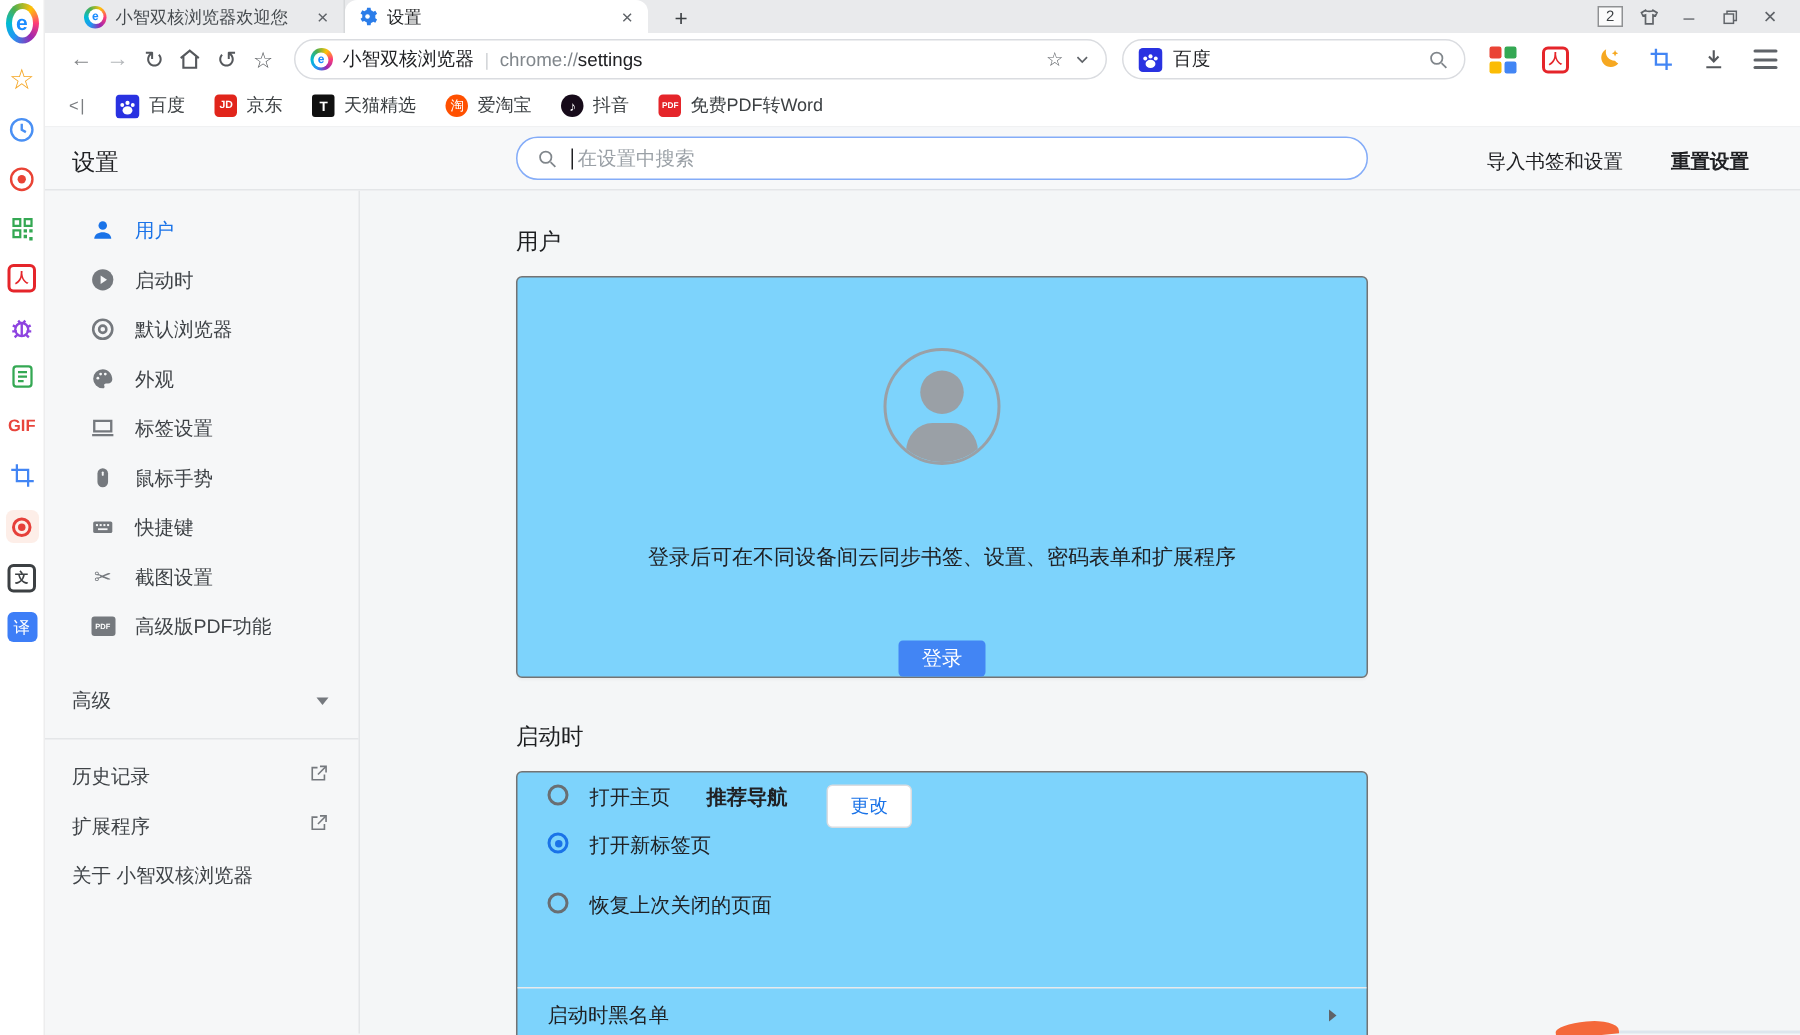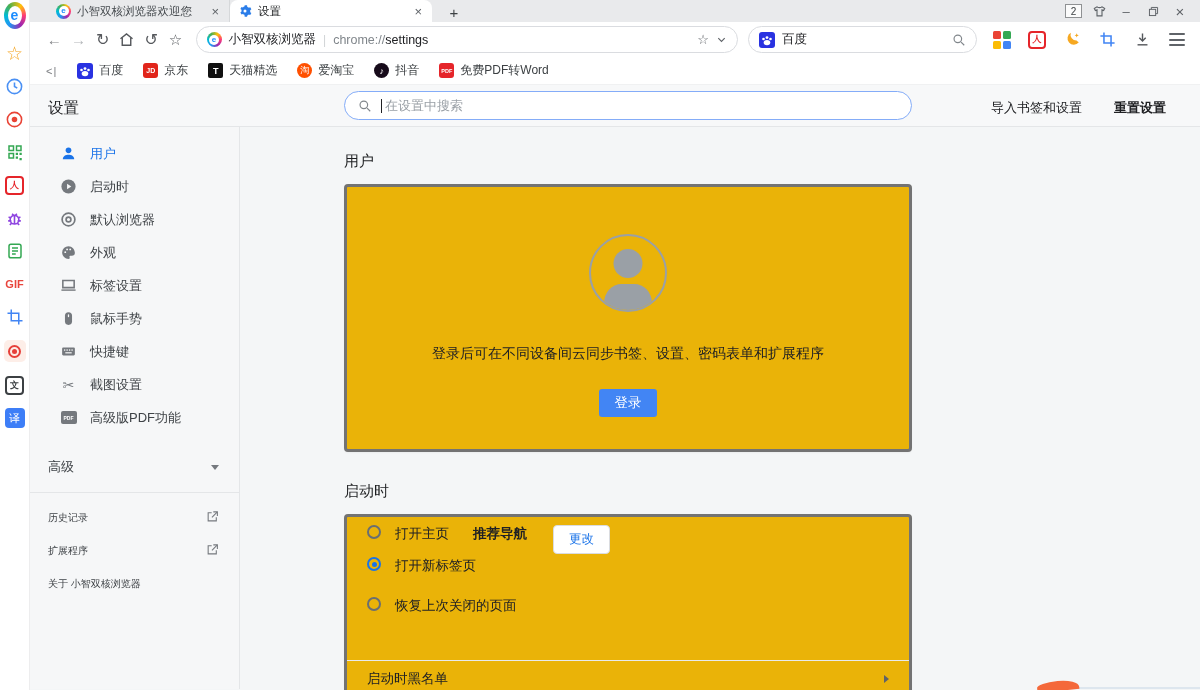--- a/index.html
+++ b/index.html
@@ -103,26 +103,26 @@
   .micon{width:17px;height:17px;flex:none;display:flex;align-items:center;justify-content:center;}
   .micon svg{width:17px;height:17px;}
   .pdf-mini{width:16px;height:13px;background:#75797e;border-radius:2px;color:#fff;font-size:5px;font-weight:700;
             display:flex;align-items:center;justify-content:center;}
   .adv-row{margin-top:16px;height:34px;display:flex;align-items:center;justify-content:space-between;
            padding:0 20px 0 18px;cursor:pointer;}
   .adv-row .lbl{font-size:13px;color:#3f4347;}
   .tri-down{width:0;height:0;border-left:4.5px solid transparent;border-right:4.5px solid transparent;border-top:5px solid #75797e;}
   .side-div{border-top:1px solid #e4e6e8;margin-top:8px;}
   .foot-item{height:33px;display:flex;align-items:center;justify-content:space-between;padding:0 20px 0 18px;cursor:pointer;}
-  .foot-item .lbl{font-size:10px;color:#3f4347;}
+  .foot-item .lbl{font-size:13px;color:#3f4347;}
   .ext svg{width:13px;height:13px;}
 
   .content{flex:1;padding:25px 0 0 104px;}
   .sec-h{font-size:15px;color:#1d1f21;margin:0 0 13px 0;font-weight:400;}
-  .card{width:568px;background:#eab308;border:3px solid #737373;border-radius:4px;box-shadow:0 1px 2px rgba(0,0,0,.04);}
+  .card{width:568px;background:#7dd3fc;border:1px solid #737373;border-radius:4px;box-shadow:0 1px 2px rgba(0,0,0,.04);gap:20px;}
   .user-card{height:268px;display:flex;flex-direction:column;align-items:center;padding-top:47px;margin-bottom:30px;}
   .avatar{width:78px;height:78px;border:2.5px solid #9aa0a6;border-radius:50%;position:relative;overflow:hidden;flex:none;}
   .avatar .head{position:absolute;left:50%;top:13px;transform:translateX(-50%);width:29px;height:29px;background:#9aa0a6;border-radius:50%;}
   .avatar .torso{position:absolute;left:50%;top:48px;transform:translateX(-50%);width:48px;height:26px;background:#9aa0a6;
                  border-radius:50% 50% 42% 42%/100% 100% 36% 36%;}
   .user-desc{margin-top:33px;font-size:14px;color:#202124;}
   .login-btn{margin-top:26px;min-width:58px;height:28px;background:#4285f4;color:#fff;border:none;border-radius:3px;
              font-size:13.5px;padding:0 14px;cursor:pointer;}
   .startup-card{padding:0;}
   .opt-row{height:40px;display:flex;align-items:flex-start;padding:0 20px;}

